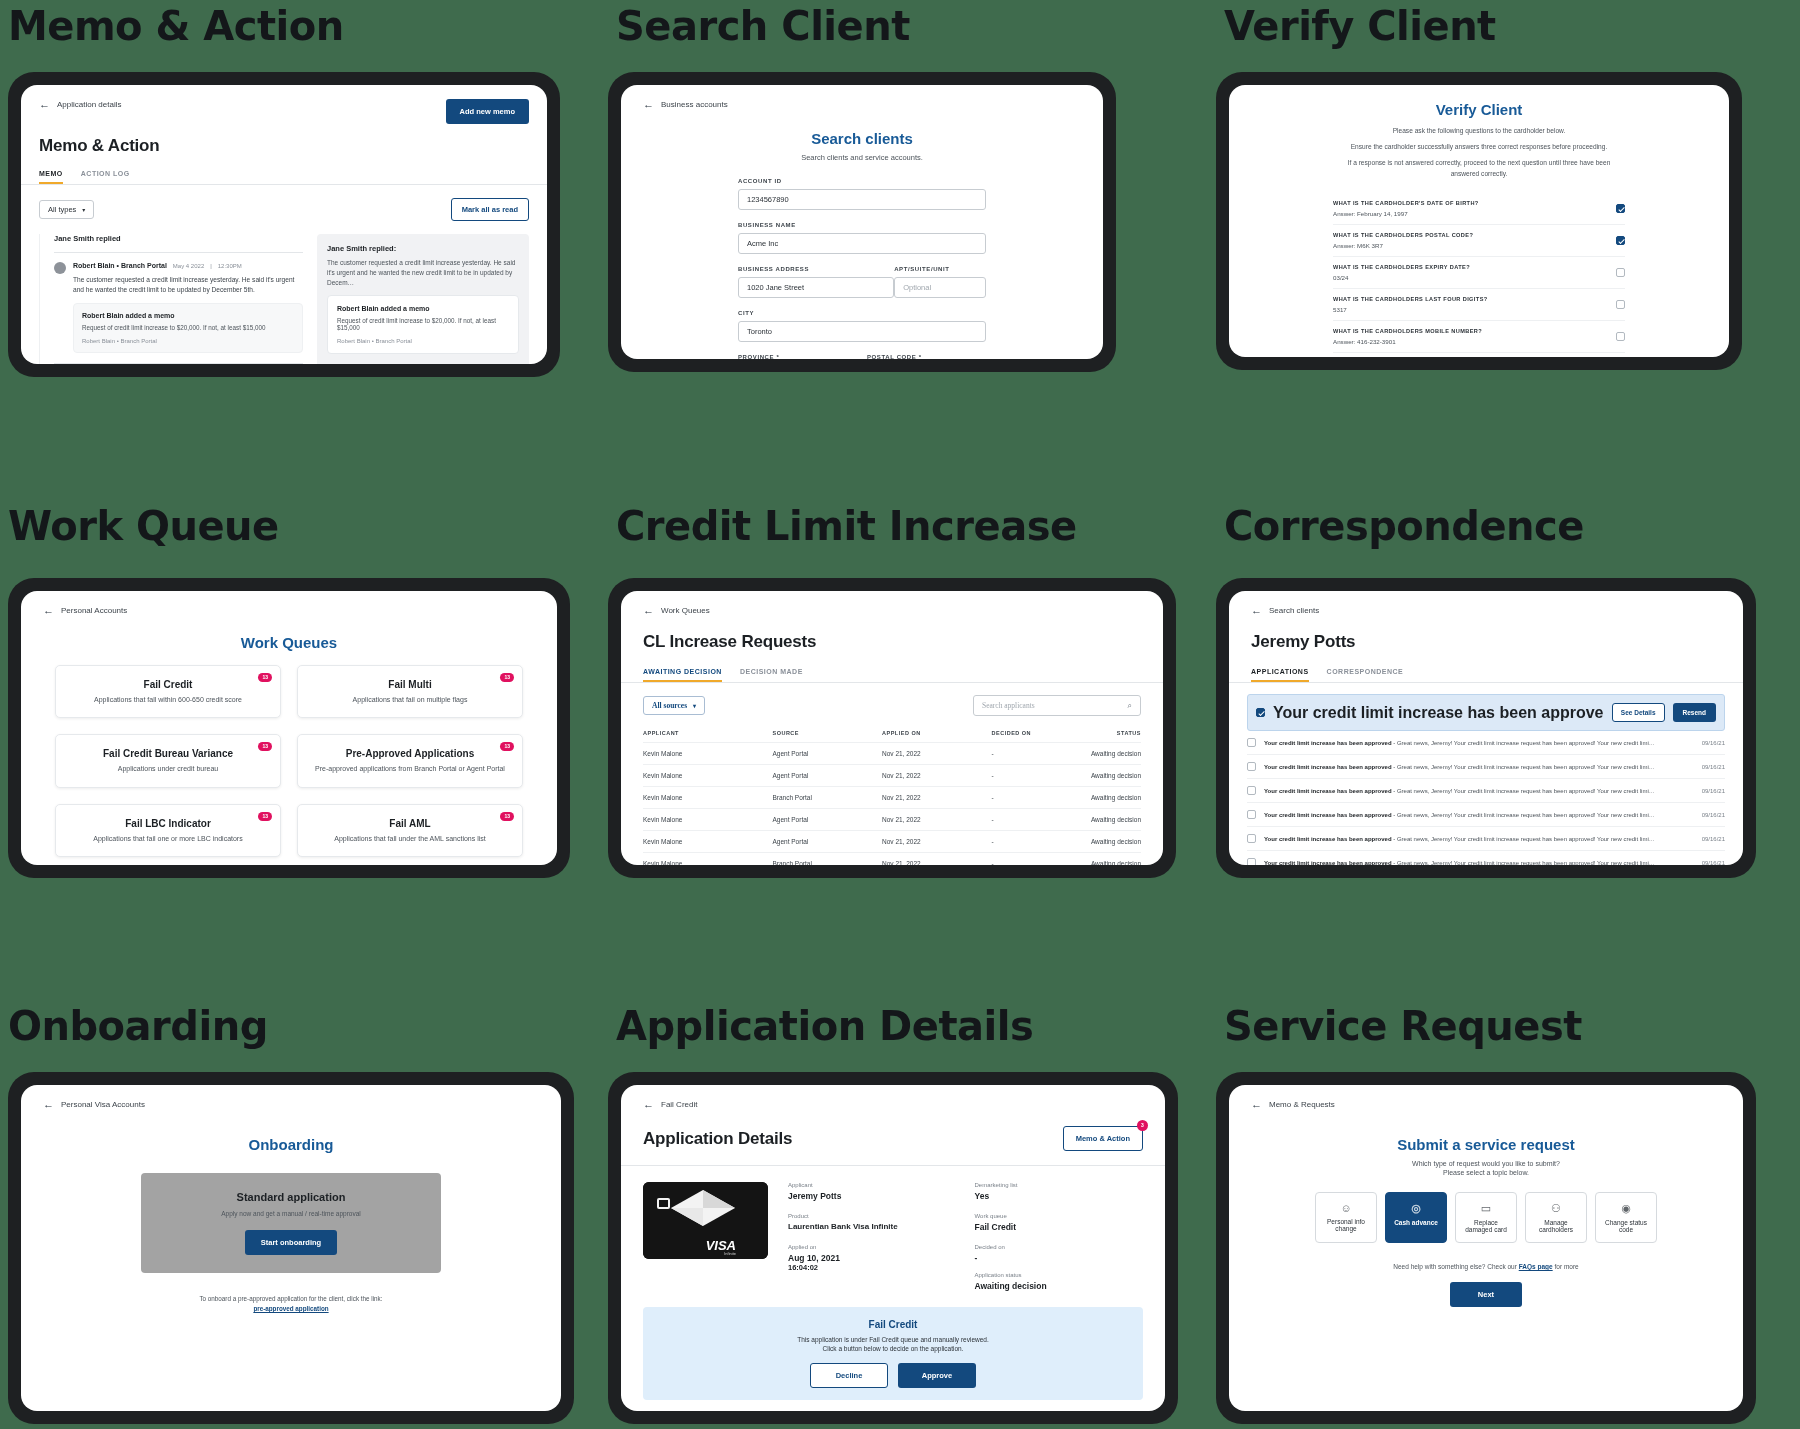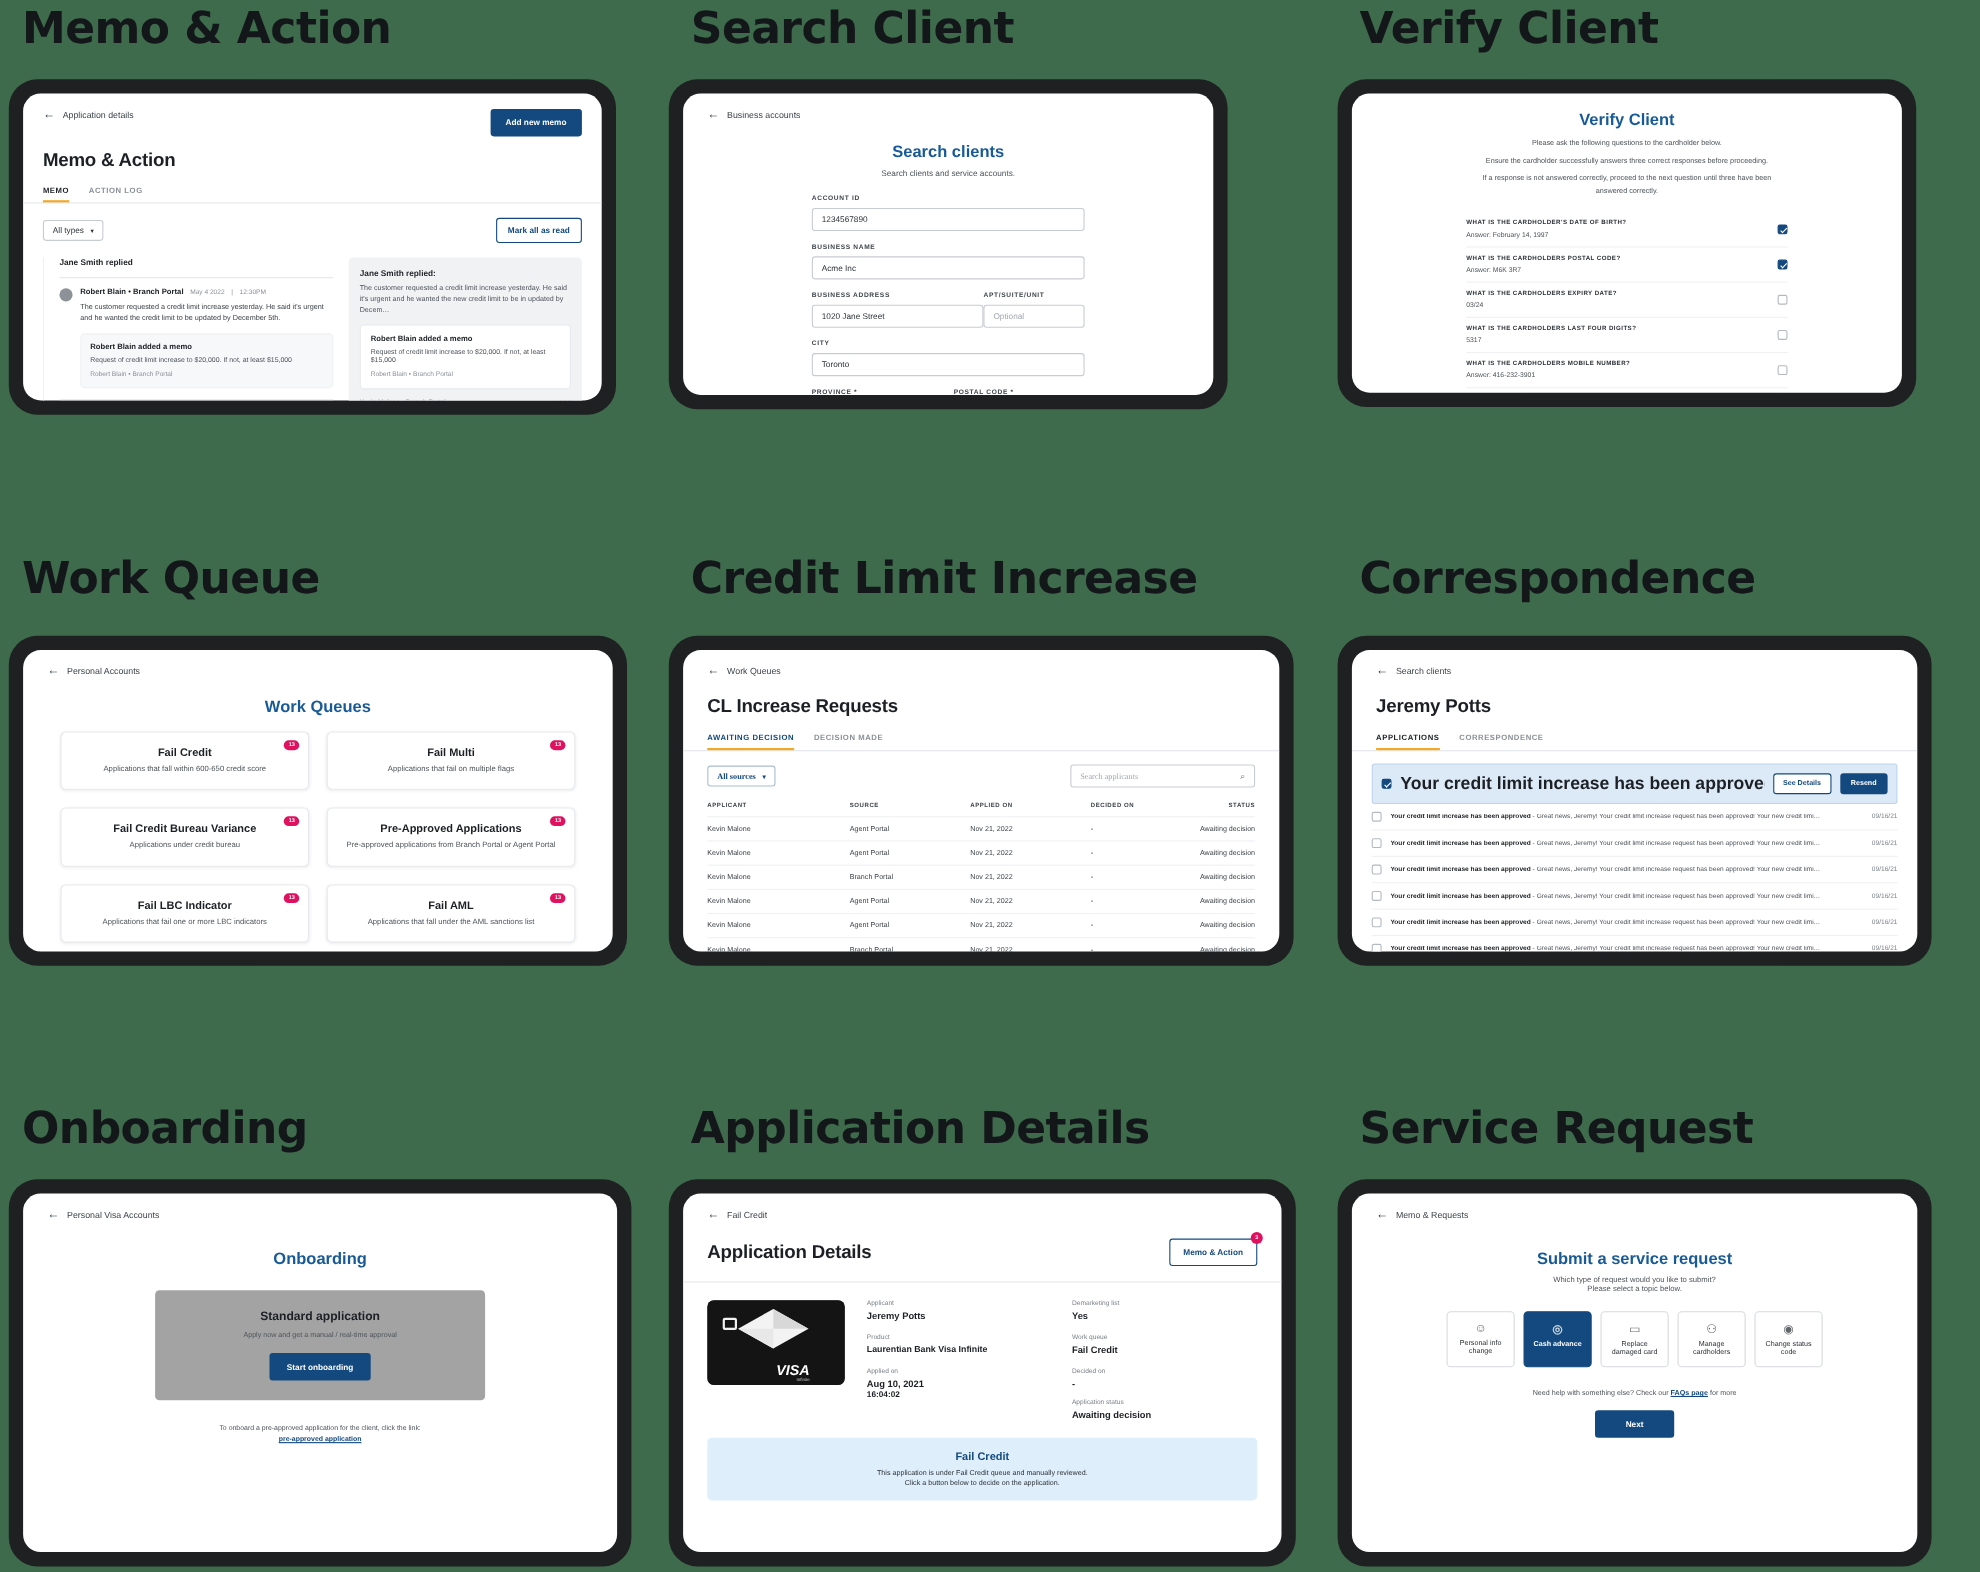--- a/index.html
+++ b/index.html
@@ -8,21 +8,21 @@
     background:#3f6b4d;
     font-family:"Liberation Sans", sans-serif;
     overflow:hidden;
   }
   .grid {
     display:grid;
     grid-template-columns: 608px 608px 584px;
     grid-template-rows: 500px 500px 429px;
     width:1800px; height:1429px;
   }
-  .cell { position:relative; padding-left:20px; }
+  .cell { position:relative; padding-left:8px; }
   .caption {
     font-family:"DejaVu Sans", sans-serif;
     font-weight:bold;
     font-size:40px;
     letter-spacing:-0.5px;
     color:#14171a;
     line-height:1;
     padding-top:6px;
   }
   .device {
@@ -571,20 +571,24 @@
               <div style="font-size:6px;color:#7b828a;margin-top:9px;">Application status</div>
               <div style="font-size:8.5px;font-weight:bold;color:#1c2024;margin-top:3px;">Awaiting decision</div>
             </div>
           </div>
         </div>
         <div style="padding:16px 22px 0 22px;">
           <div class="notice">
             <div style="font-size:10px;font-weight:bold;color:#13497e;">Fail Credit</div>
             <div style="font-size:6.5px;color:#2c3238;margin-top:6px;">This application is under Fail Credit queue and manually reviewed.</div>
             <div style="font-size:6.5px;color:#2c3238;margin-top:2px;">Click a button below to decide on the application.</div>
+            <div style="display:flex;gap:10px;justify-content:center;margin-top:11px;">
+              <span class="btn-outline" style="width:78px;padding:7px 0;background:#fff;">Decline</span>
+              <span class="btn-primary" style="width:78px;padding:8px 0;">Approve</span>
+            </div>
           </div>
         </div>
       </div>
     </div>
   </div>
 
   <div class="cell">
     <div class="caption" style="padding-left:0;">Service Request</div>
     <div class="device" style="left:0px;top:72px;width:540px;height:352px;">
       <div class="screen">

